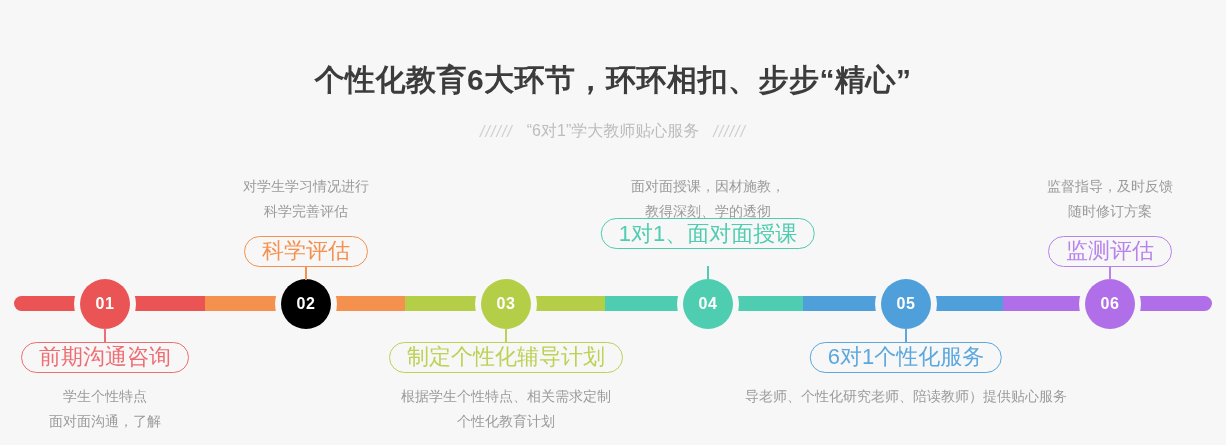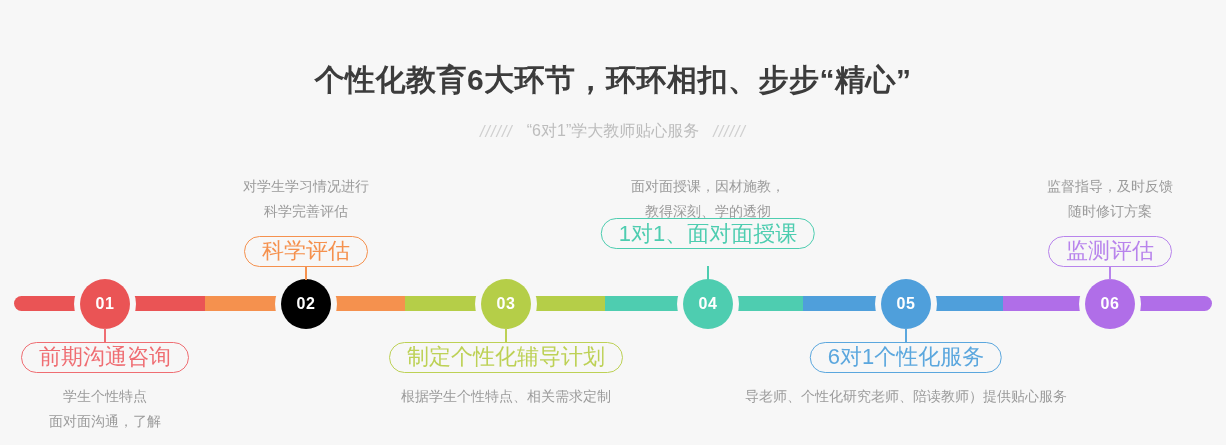--- a/index.html
+++ b/index.html
@@ -117,20 +117,21 @@
         <div>对学生学习情况进行</div>
         <div>科学完善评估</div>
       </div>
       <div class="node" style="left: 506px; top: 270.5px;">
         <div class="node-circle" style="background: rgb(181, 206, 72);">03</div>
       </div>
       <div class="stem" style="left: 506px; background: rgb(189, 209, 85); top: 294.5px; height: 14px;"></div>
       <div class="pill" style="left: 506px; color: rgb(189, 209, 85); top: 308.5px;">制定个性化辅导计划</div>
       <div class="desc" style="left: 506px; top: 350.5px;">
         <div>根据学生个性特点、相关需求定制</div>
+        <div>个性化教育计划</div>
       </div>
       <div class="node" style="left: 708px; top: 270.5px;">
         <div class="node-circle" style="background: rgb(78, 205, 176);">04</div>
       </div>
       <div class="stem" style="left: 708px; background: rgb(78, 205, 176); top: 232.5px; height: 14px;"></div>
       <div class="pill" style="left: 708px; color: rgb(78, 205, 176); top: 185px;">1对1、面对面授课</div>
       <div class="desc" style="left: 708px; top: 140.5px;">
         <div>面对面授课，因材施教，</div>
         <div>教得深刻、学的透彻</div>
       </div>

